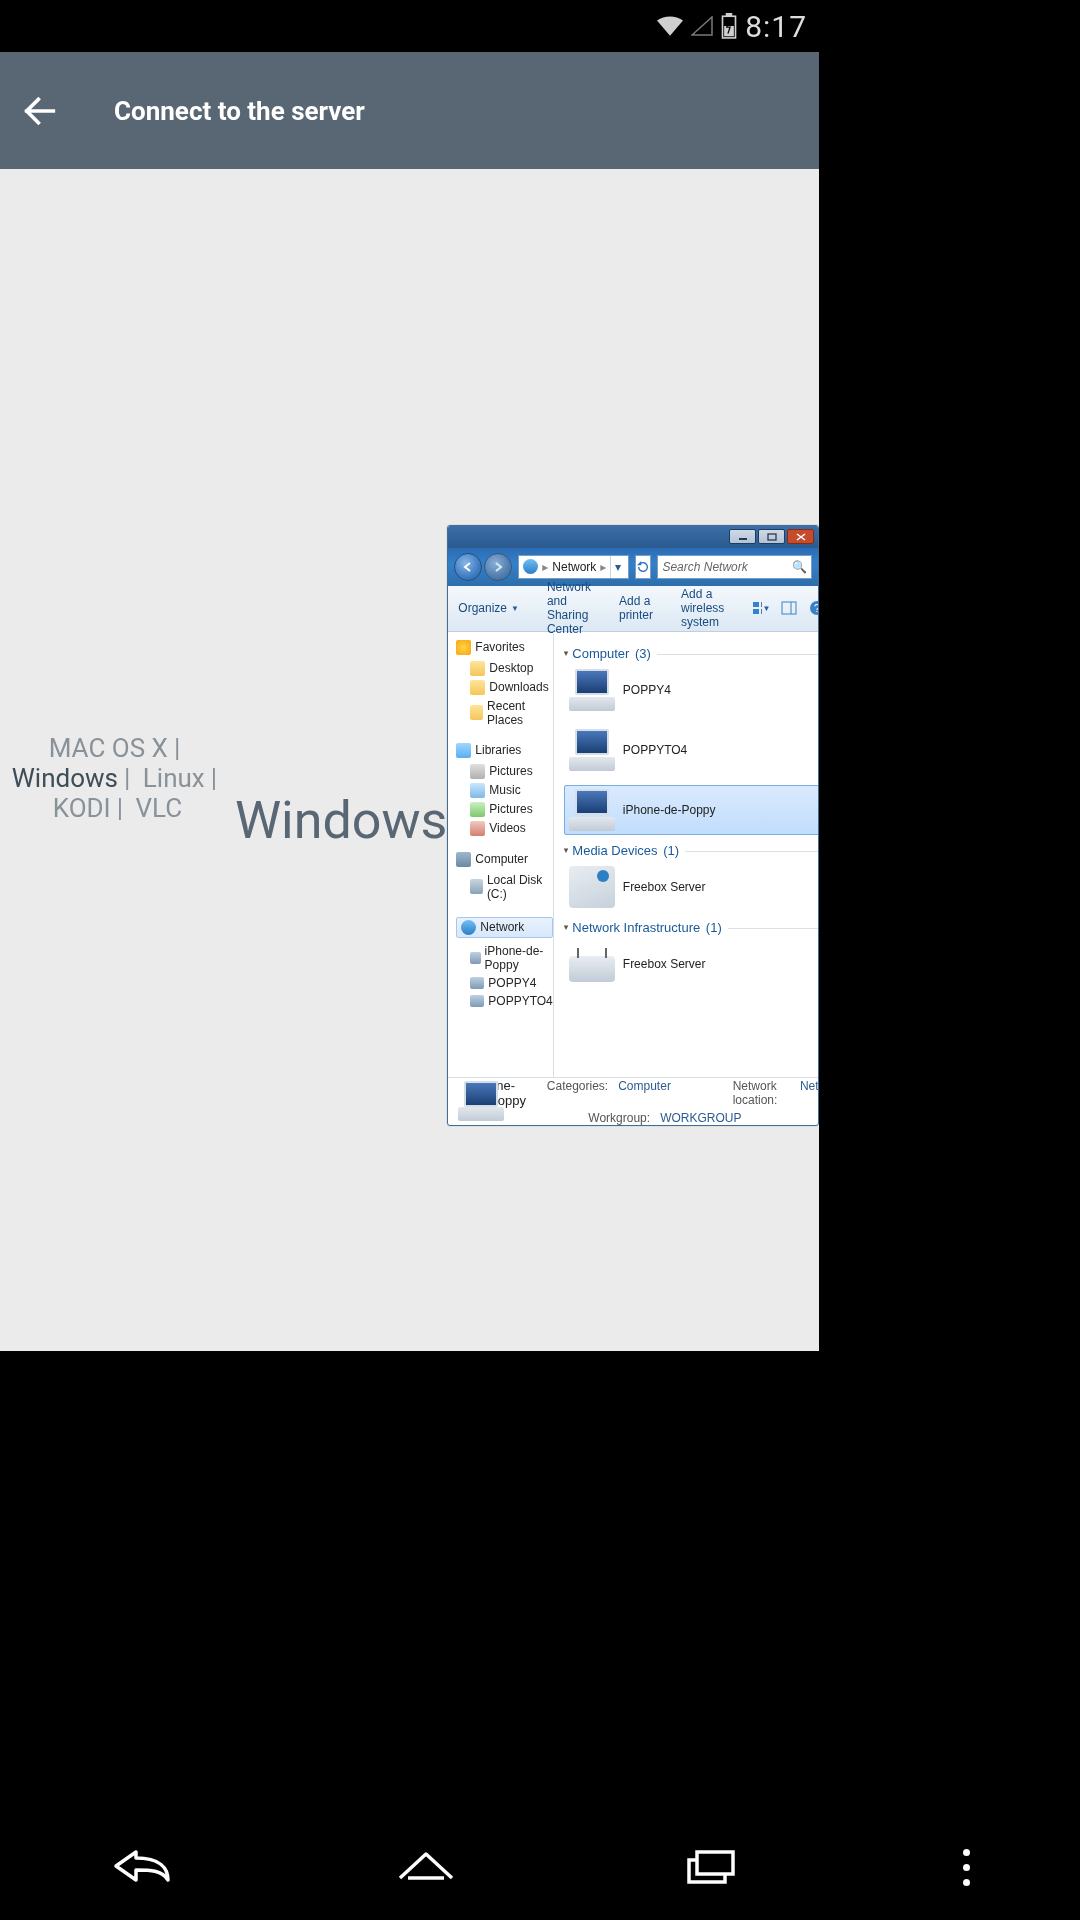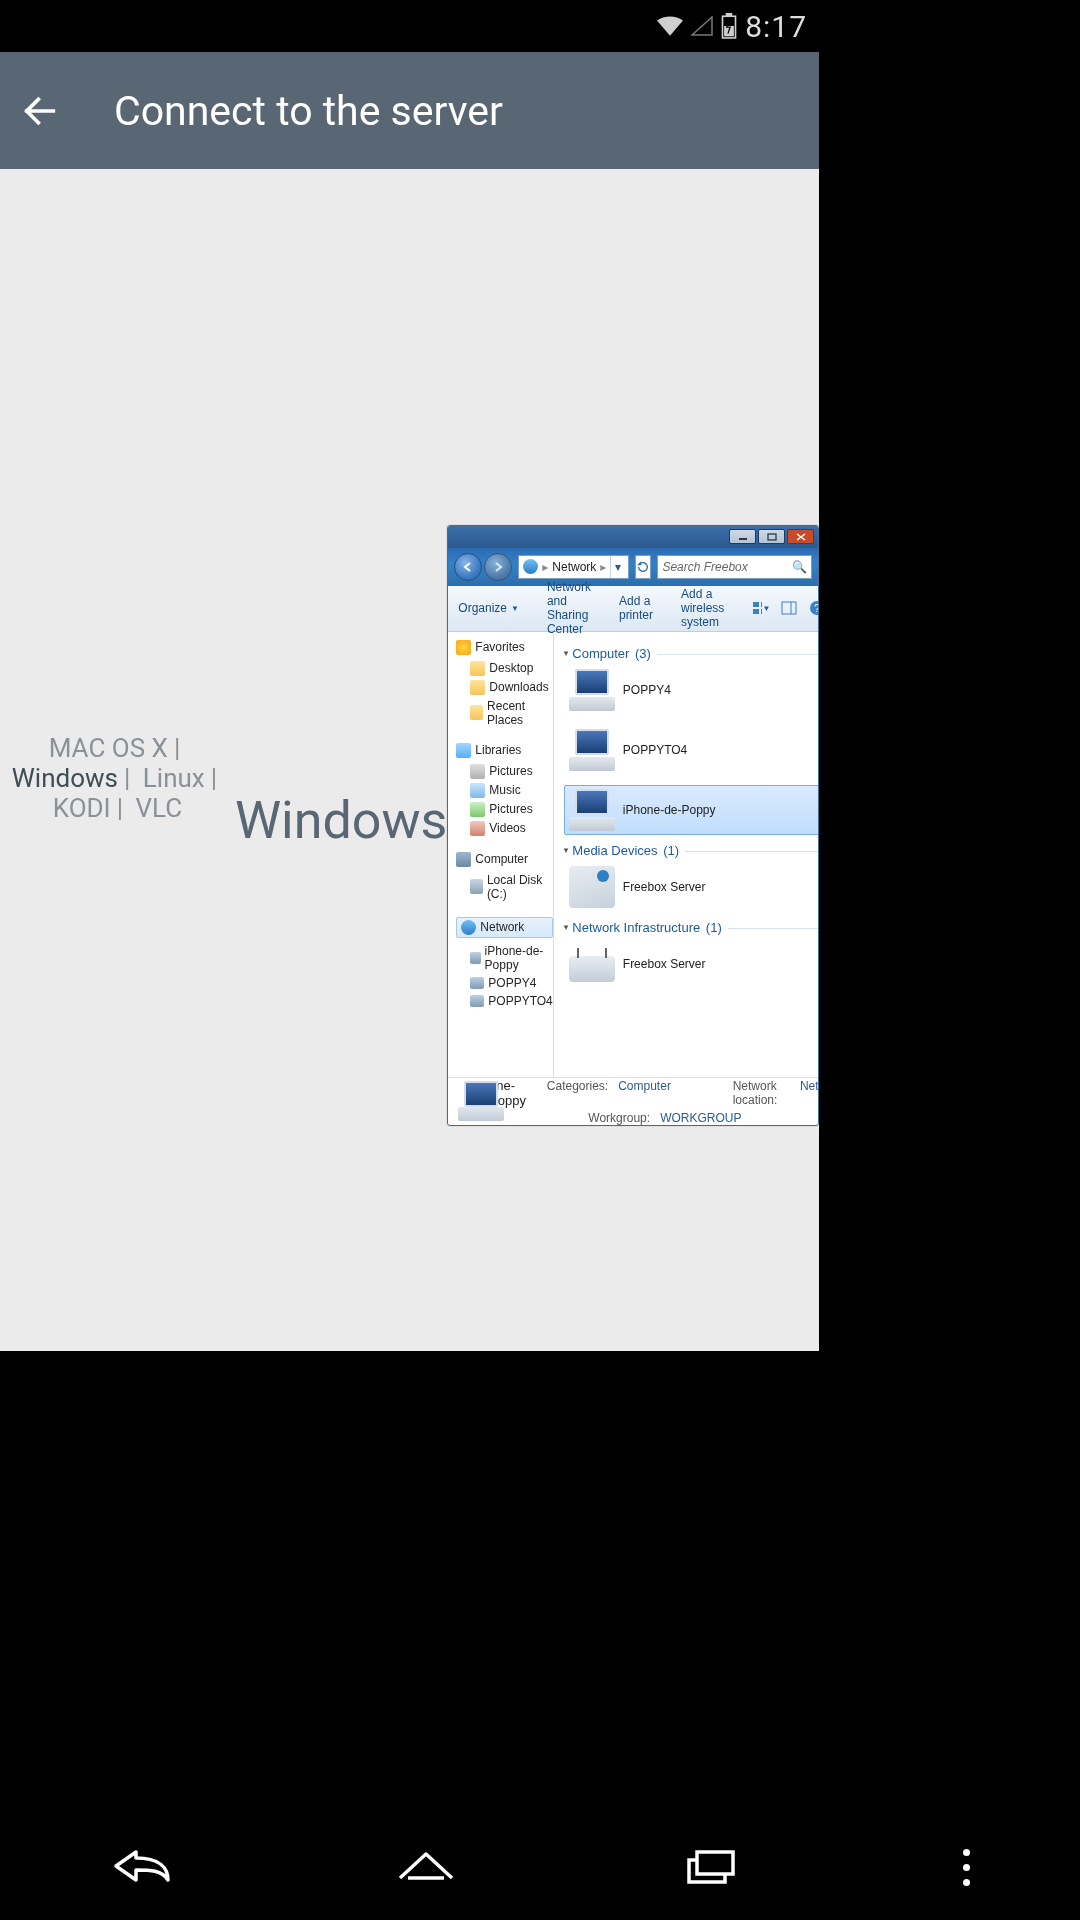--- a/index.html
+++ b/index.html
@@ -6,21 +6,21 @@
   html, body { width: 819px; height: 1456px; background: #000; font-family: Roboto, "Helvetica Neue", Arial, sans-serif; -webkit-font-smoothing: antialiased; }
 
   
   .status-bar { height: 52px; background: #000; display: flex; justify-content: flex-end; align-items: center; gap: 8px; padding: 0 12px; color: #ddd; }
   .status-bar .clock { font-size: 30px; font-weight: 400; letter-spacing: 1px; }
   .status-bar svg { display: block; }
 
   
   .app-bar { height: 117px; background: #586773; display: flex; align-items: center; padding: 0 18px; gap: 52px; }
   .app-bar .icon-btn { width: 44px; height: 44px; display: flex; align-items: center; justify-content: center; }
-  .app-bar .title { color: #fff; font-size: 41px; font-weight: 400; }
+  .app-bar .title { color: #fff; font-size: 26px; font-weight: 700; }
 
   
   .content { background: #ebebeb; width: 100%; height: calc(100% - 52px - 117px - 105px); display: flex; flex-direction: row; align-items: center; padding-top: 35px; }
 
   
   .tabs { font-size: 26px; color: #8a9299; text-align: center; }
   .tabs .sep { padding: 0 6px; color: #8a9299; }
   .tabs .selected { color: #3f4d57; }
 
   .heading { color: #586773; font-size: 52px; margin-top: 85px; }
@@ -185,21 +185,21 @@
         <span class="sep">▸</span>
         <span class="dd">▾</span>
       </div>
       <div class="refresh-btn">
         <svg width="14" height="14" viewBox="0 0 16 16">
             <path fill="none" stroke="currentColor" stroke-width="1.6" d="M3 8a5 5 0 1 0 2-4"></path>
             <path fill="currentColor" d="M5 1 L5 6 L0 6 Z" transform="translate(1,0)"></path>
           </svg>
       </div>
       <div class="search-box">
-        <span>Search Freebox</span>
+        <span>Search Network</span>
         <span class="mag">🔍</span>
       </div>
     </div>
 
     <div class="win-toolbar">
       <span class="organize">
           <span>Organize</span> 
           <span style="font-size:8px;color:#2d5c90">▼</span>
         </span>
       <span>Network and Sharing Center</span>

